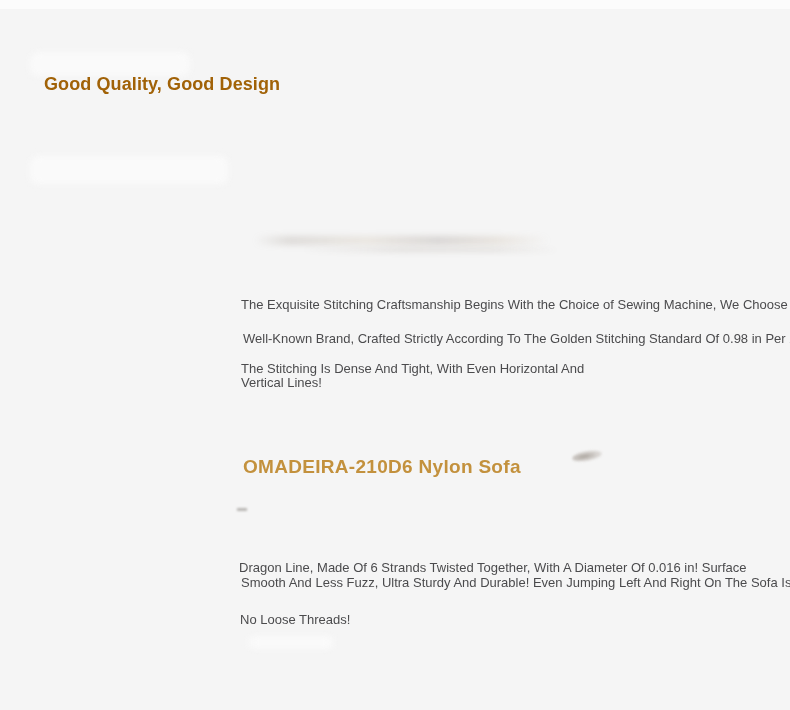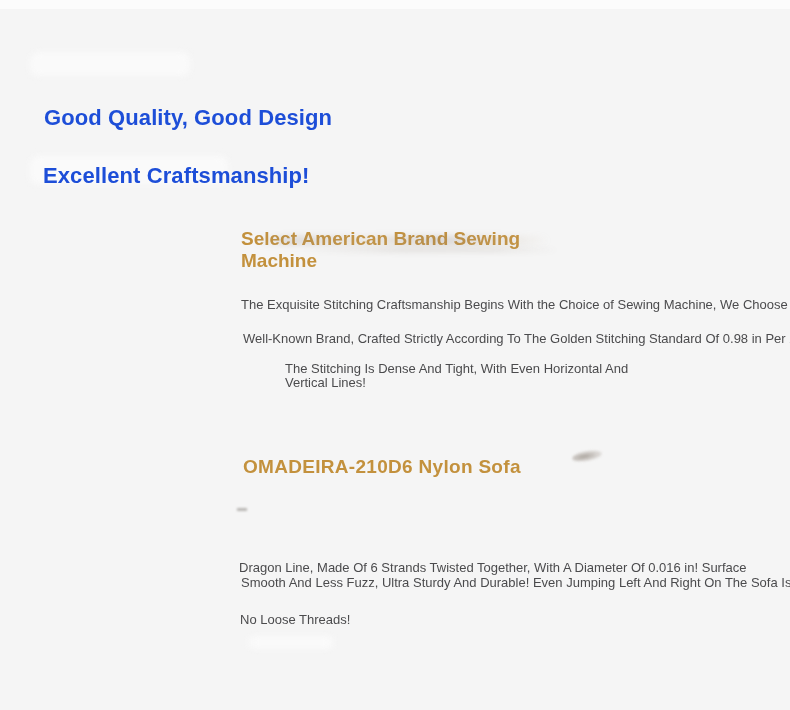--- a/index.html
+++ b/index.html
@@ -16,26 +16,25 @@
     overflow: hidden;
   }
   .top-strip {
     position: absolute;
     left: 0; top: 0;
     width: 790px; height: 9px;
     background: #fcfcfc;
   }
   .intro-heading {
     position: absolute;
-    font-size: 22px;
+    font-size: 18px;
     font-weight: 700;
-    color: #1d4ed8;
+    color: #a16207;
     letter-spacing: 0.1px;
     white-space: nowrap;
-    margin-top: 31px;
   }
   .intro-line1 { left: 44px; top: 74px; }
   .intro-line2 { left: 43px; top: 132px; }
   .faint-blob {
     position: absolute;
     background: #fafafa;
     border-radius: 8px;
     filter: blur(3px);
   }
   .blob-a { left: 30px; top: 52px; width: 160px; height: 24px; }
@@ -54,21 +53,21 @@
   .body-para {
     position: absolute;
     font-size: 13px;
     line-height: 14px;
     color: #4b4b4d;
     white-space: pre-line;
   }
   .nowrap { white-space: pre; }
   .p-s1-0 { left: 241px; top: 298px; }
   .p-s1-1 { left: 243px; top: 332px; }
-  .p-s1-2 { left: 241px; top: 362px; margin-left: 44px; }
+  .p-s1-2 { left: 241px; top: 362px; }
   .p-s2-0 { left: 243px; top: 506px; }
   .p-s2-1 { left: 239px; top: 541px; margin-top: 20px; }
   .p-s2-2 { left: 241px; top: 576px; }
   .p-s2-3 { left: 240px; top: 613px; }
   
   .smudge-band-1 {
     position: absolute;
     left: 254px; top: 236px;
     width: 296px; height: 9px;
     background: linear-gradient(90deg,
@@ -119,24 +118,21 @@
 <div class="stage">
 
   <div class="top-strip"></div>
 
   <div class="faint-blob blob-a"></div>
   <div class="faint-blob blob-b"></div>
   <div class="faint-blob blob-c"></div>
 
   <div class="intro-heading intro-line1">Good Quality, Good Design</div>
 
-  <div class="intro-heading intro-line2">Excellent Craftsmanship!</div>
 
-  <div class="section-title title-1">Select American Brand Sewing
-Machine</div>
 
   <div class="smudge-band-1"></div>
   <div class="smudge-band-2"></div>
 
   <div class="body-para nowrap p-s1-0">The Exquisite Stitching Craftsmanship Begins With the Choice of Sewing Machine, We Choose America</div>
 
   <div class="body-para nowrap p-s1-1">Well-Known Brand, Crafted Strictly According To The Golden Stitching Standard Of 0.98 in Per 2.5 Stitc</div>
 
   <div class="body-para p-s1-2">The Stitching Is Dense And Tight, With Even Horizontal And
 Vertical Lines!</div>

